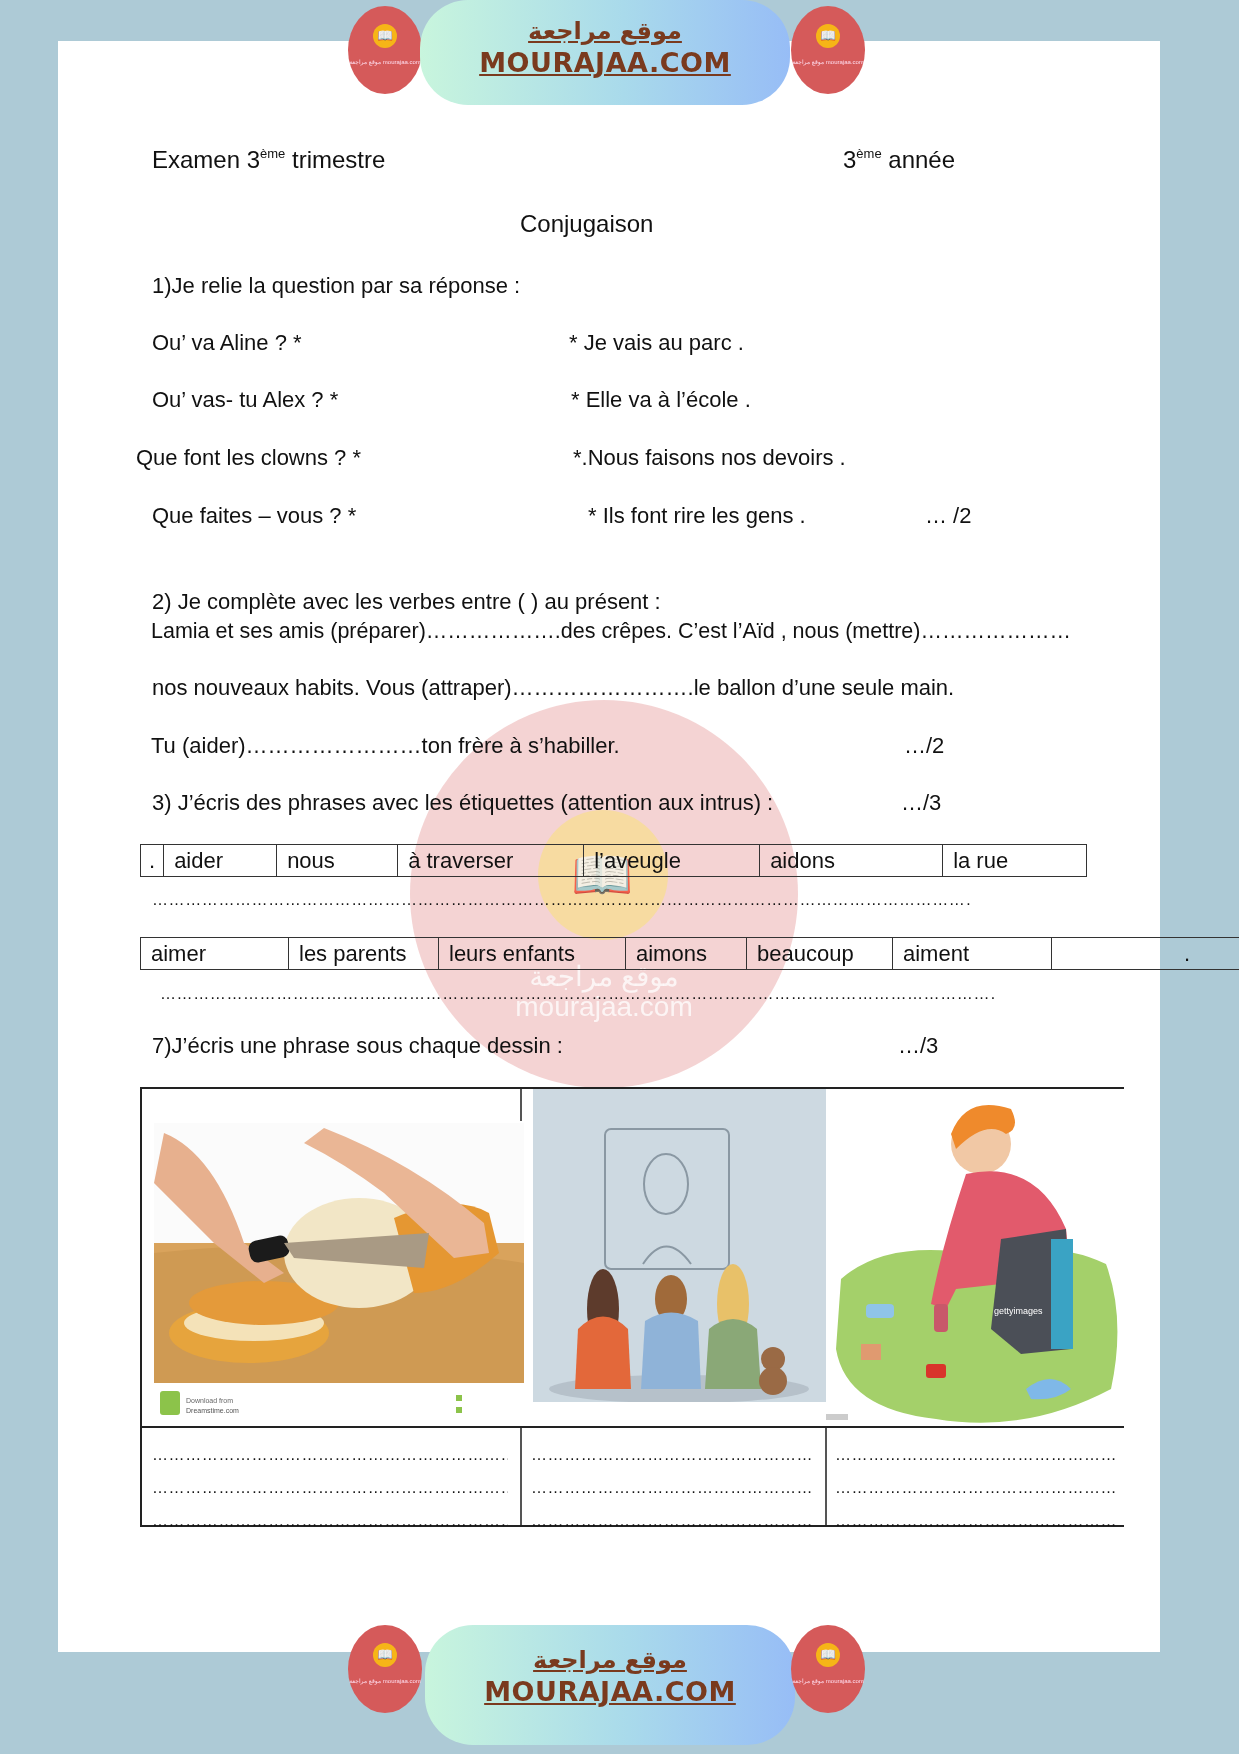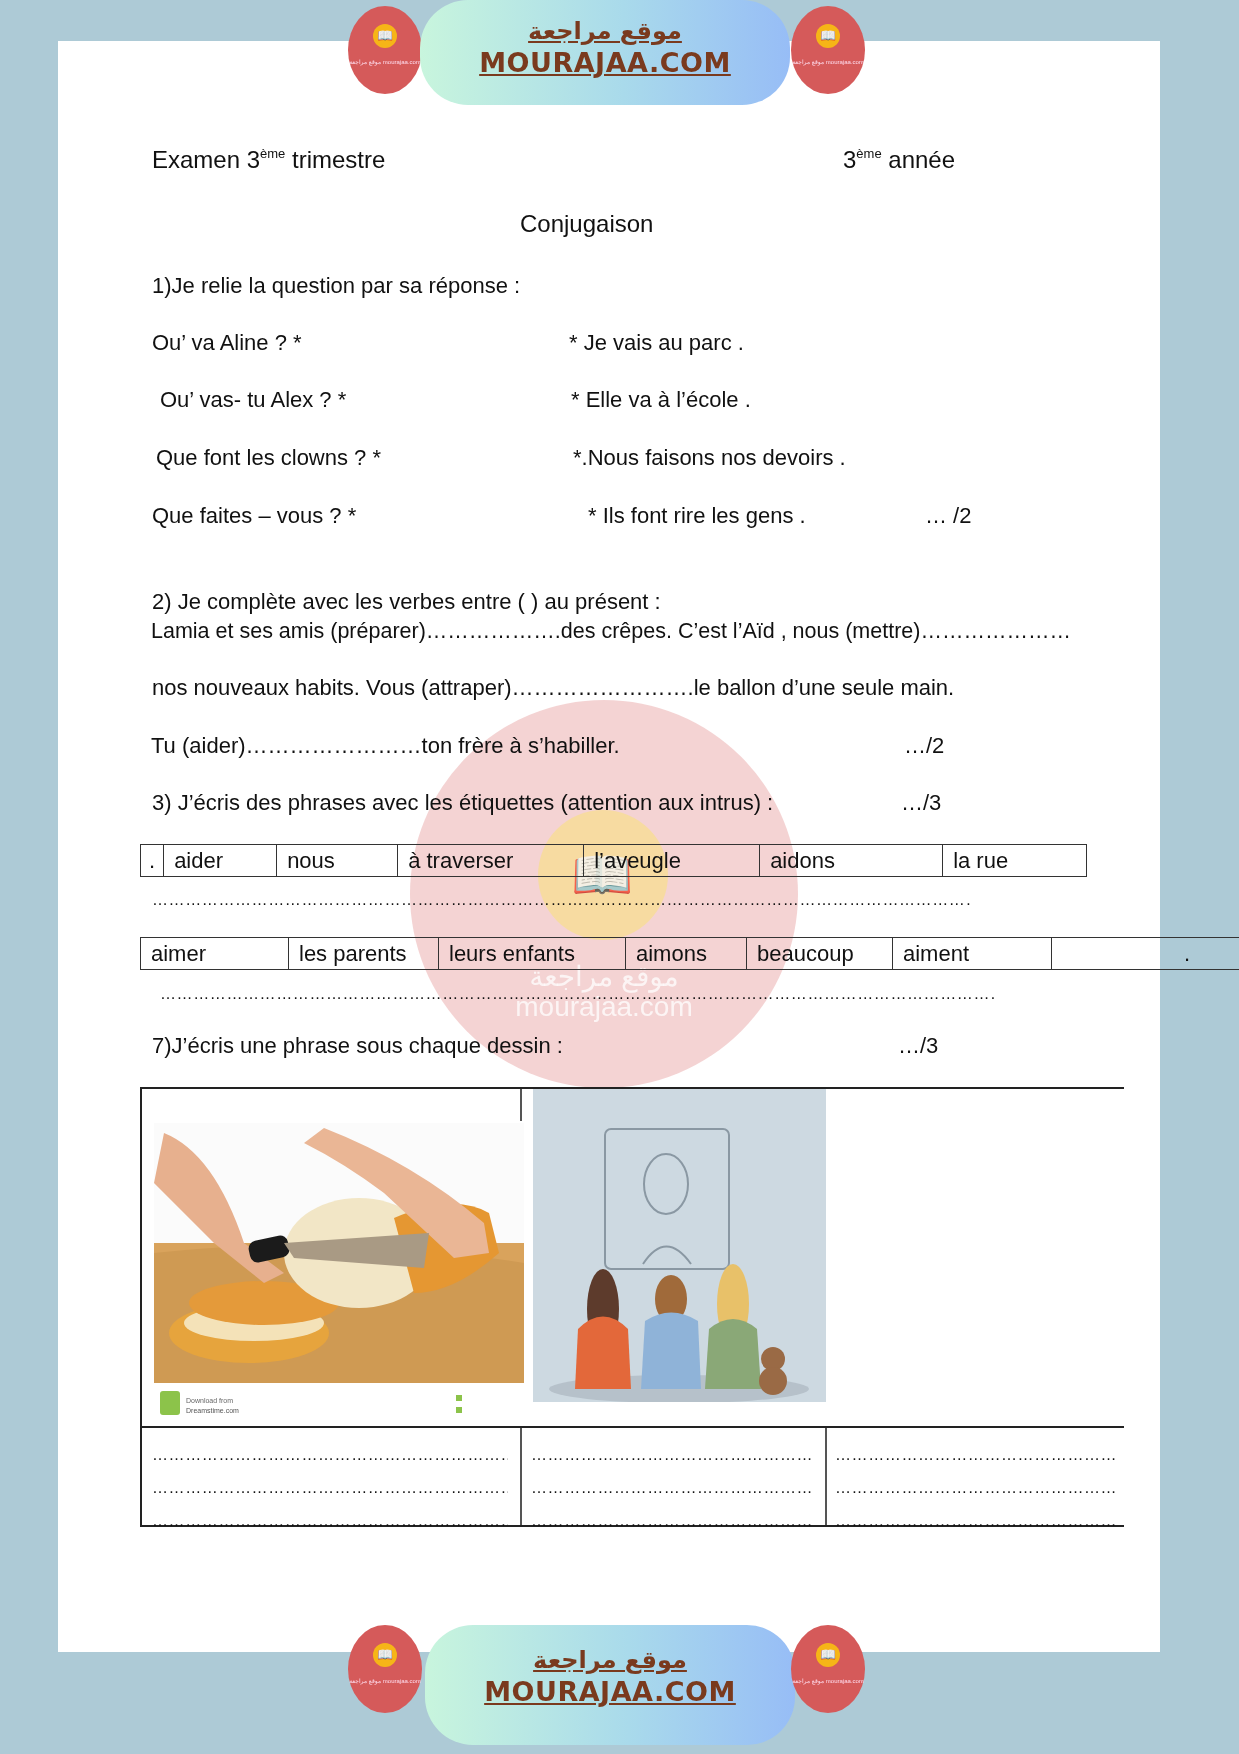--- a/index.html
+++ b/index.html
@@ -62,23 +62,23 @@
   <div class="inner">📖</div>
   <div class="t">
       <div>موقع مراجعة</div>
       <div>mourajaa.com</div>
     </div>
 </div>
 
 <div class="txt" style="left:152px;top:272px;">1)Je relie la question par sa réponse :</div>
 <div class="txt" style="left:152px;top:329px;">Ou’ va Aline ?  *</div>
 <div class="txt" style="left:569px;top:329px;">* Je vais au parc .</div>
-<div class="txt" style="left:160px;top:386px;">Ou’ vas- tu Alex ? *</div>
+<div class="txt" style="left:152px;top:386px;">Ou’ vas- tu Alex ? *</div>
 <div class="txt" style="left:571px;top:386px;">* Elle va à  l’école .</div>
-<div class="txt" style="left:156px;top:444px;">Que font les clowns ? *</div>
+<div class="txt" style="left:136px;top:444px;">Que font les clowns ? *</div>
 <div class="txt" style="left:573px;top:444px;">*.Nous faisons nos devoirs .</div>
 <div class="txt" style="left:152px;top:502px;">Que faites – vous ? *</div>
 <div class="txt" style="left:588px;top:502px;">* Ils font rire les gens .</div>
 <div class="txt" style="left:925px;top:502px;">… /2</div>
 
 <div class="txt" style="left:152px;top:588px;">2) Je complète avec  les verbes entre ( ) au présent :</div>
 <div class="txt" style="left:151px;top:617px;font-size:21.5px;">Lamia et ses amis (préparer)……………….des crêpes. C’est l’Aïd  , nous (mettre)…………………</div>
 <div class="txt" style="left:152px;top:674px;">nos nouveaux habits. Vous (attraper)…………………….le ballon d’une seule main.</div>
 <div class="txt" style="left:151px;top:732px;">Tu (aider)……………………ton frère à s’habiller.</div>
 <div class="txt" style="left:904px;top:732px;">…/2</div>
@@ -162,20 +162,38 @@
       <path d="M45 240 Q70 215 95 240 L98 300 L42 300Z" fill="#e3683a"></path>
       <ellipse cx="138" cy="210" rx="16" ry="24" fill="#a06a3a"></ellipse>
       <path d="M112 232 Q138 215 165 232 L168 300 L108 300Z" fill="#8fb3d8"></path>
       <ellipse cx="200" cy="215" rx="16" ry="40" fill="#e8c169"></ellipse>
       <path d="M176 240 Q200 220 224 240 L228 300 L172 300Z" fill="#8aa877"></path>
       <circle cx="240" cy="270" r="12" fill="#9a6a45"></circle>
       <ellipse cx="240" cy="292" rx="14" ry="14" fill="#9a6a45"></ellipse>
     </svg>
   </div>
 
+  <div class="cell" style="left:686px;top:0;width:298px;height:336px;">
+    <svg width="298" height="336" viewBox="0 0 298 336">
+      <rect width="298" height="336" fill="#fff"></rect>
+      <path d="M15 190 Q60 150 150 165 Q230 150 280 175 Q300 230 285 300 Q200 345 110 330 Q20 320 10 260Z" fill="#a4d06a"></path>
+      <circle cx="155" cy="55" r="30" fill="#f1c8a5"></circle>
+      <path d="M125 45 Q140 5 185 20 Q195 40 180 45 Q160 30 130 60Z" fill="#ef8a2c"></path>
+      <path d="M140 85 Q210 70 240 140 L245 190 L175 195 L130 200 L120 220 L105 215 Q115 160 140 85Z" fill="#e25a6c"></path>
+      <path d="M175 150 L240 140 L245 260 L195 265 L165 240Z" fill="#4b4f57"></path>
+      <rect x="225" y="150" width="22" height="110" fill="#3aa3c4"></rect>
+      <rect x="108" y="215" width="14" height="28" rx="4" fill="#c8586a"></rect>
+      <rect x="40" y="215" width="28" height="14" rx="4" fill="#8fc4e8"></rect>
+      <rect x="100" y="275" width="20" height="14" rx="3" fill="#d9342b"></rect>
+      <rect x="35" y="255" width="20" height="16" fill="#e09a70"></rect>
+      <path d="M200 300 Q225 280 245 300 Q230 312 205 310Z" fill="#7fb8e8"></path>
+      <rect x="0" y="325" width="22" height="6" fill="#ccc"></rect>
+      <text x="168" y="225" font-size="9" fill="#fff" font-family="Liberation Sans, sans-serif">gettyimages</text>
+    </svg>
+  </div>
 
   <div class="dots" style="left:12px;top:358px;width:356px;">……………………………………………………………</div>
   <div class="dots" style="left:12px;top:391px;width:356px;">……………………………………………………………</div>
   <div class="dots" style="left:12px;top:424px;width:356px;">……………………………………………………………</div>
   <div class="dots" style="left:391px;top:358px;width:282px;">……………………………………………………………</div>
   <div class="dots" style="left:391px;top:391px;width:282px;">……………………………………………………………</div>
   <div class="dots" style="left:391px;top:424px;width:282px;">……………………………………………………………</div>
   <div class="dots" style="left:695px;top:358px;width:280px;">……………………………………………………………</div>
   <div class="dots" style="left:695px;top:391px;width:280px;">……………………………………………………………</div>
   <div class="dots" style="left:695px;top:424px;width:282px;">……………………………………………………………</div>

